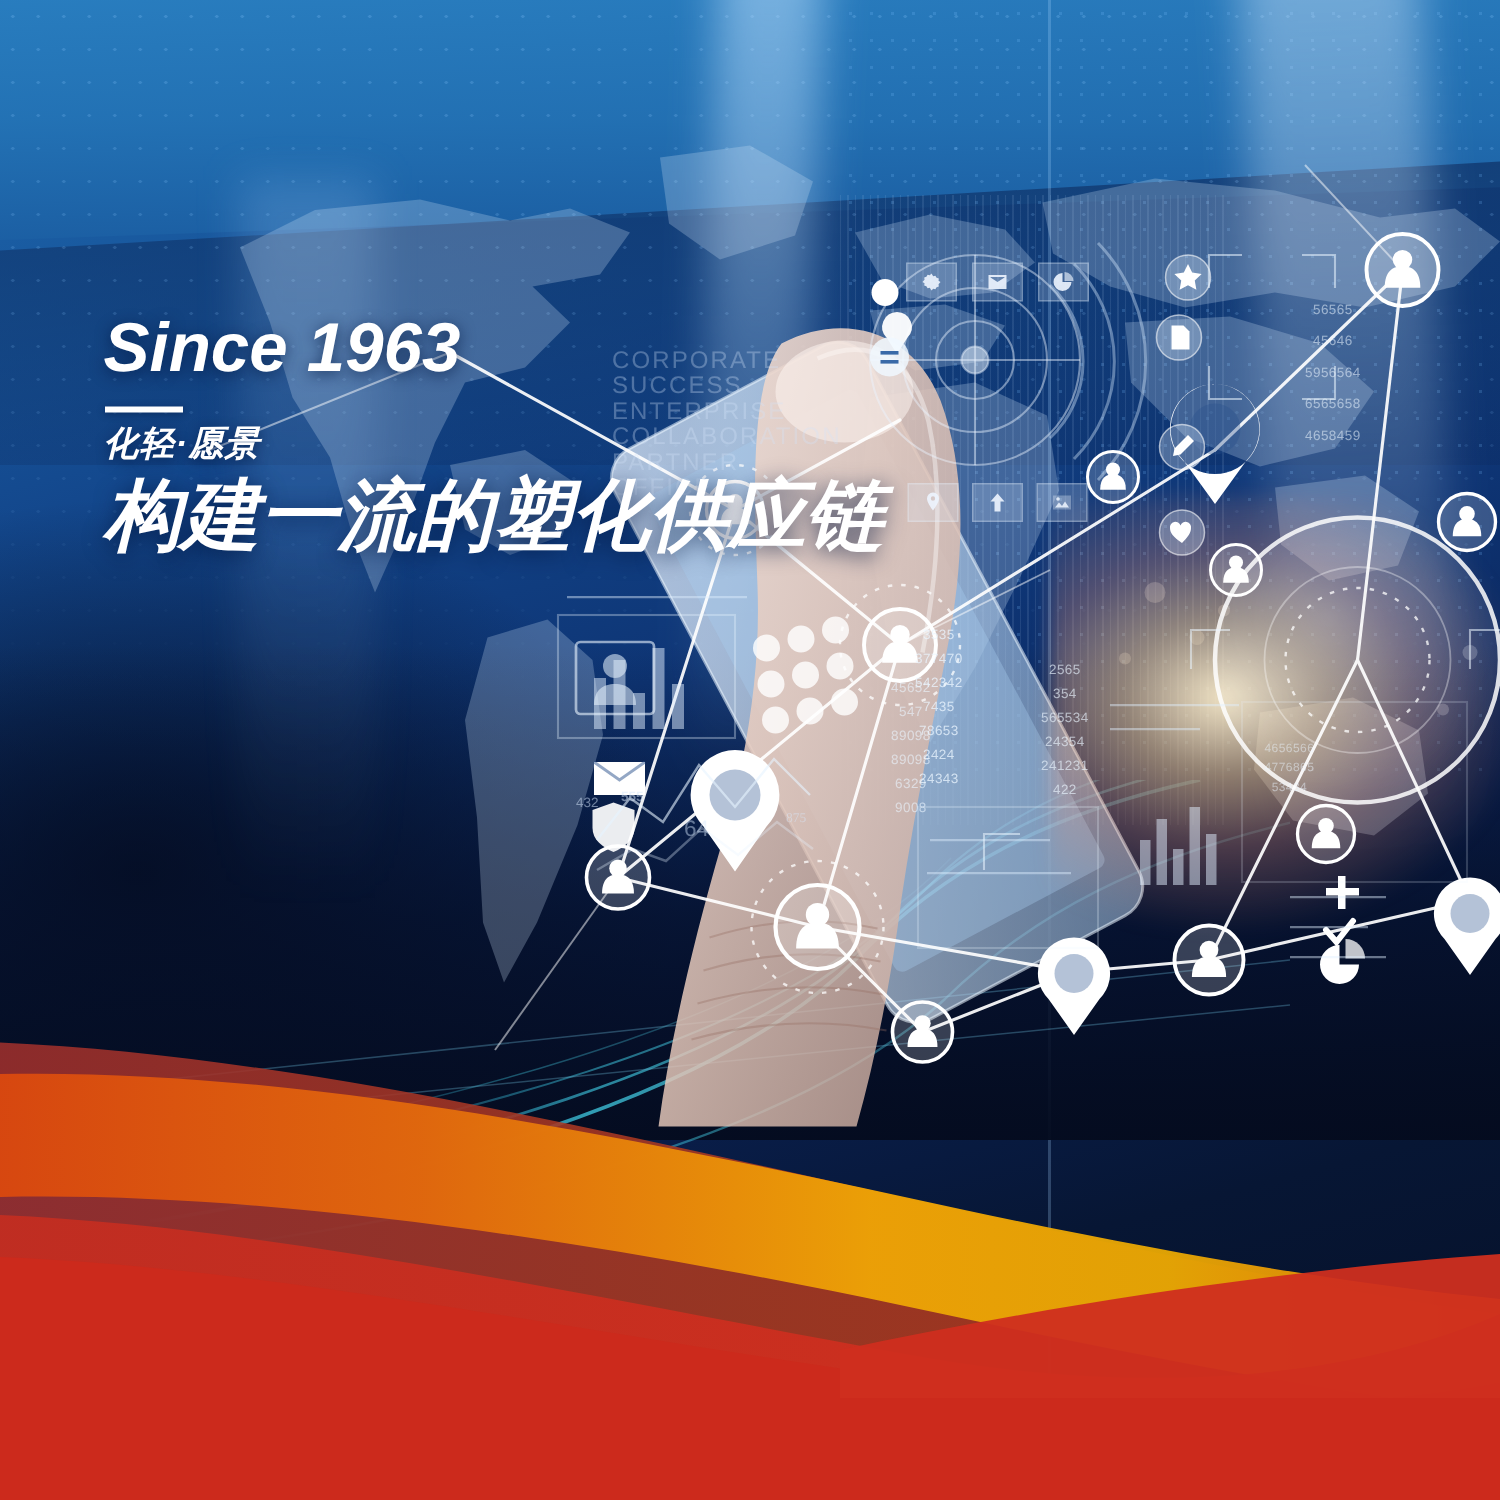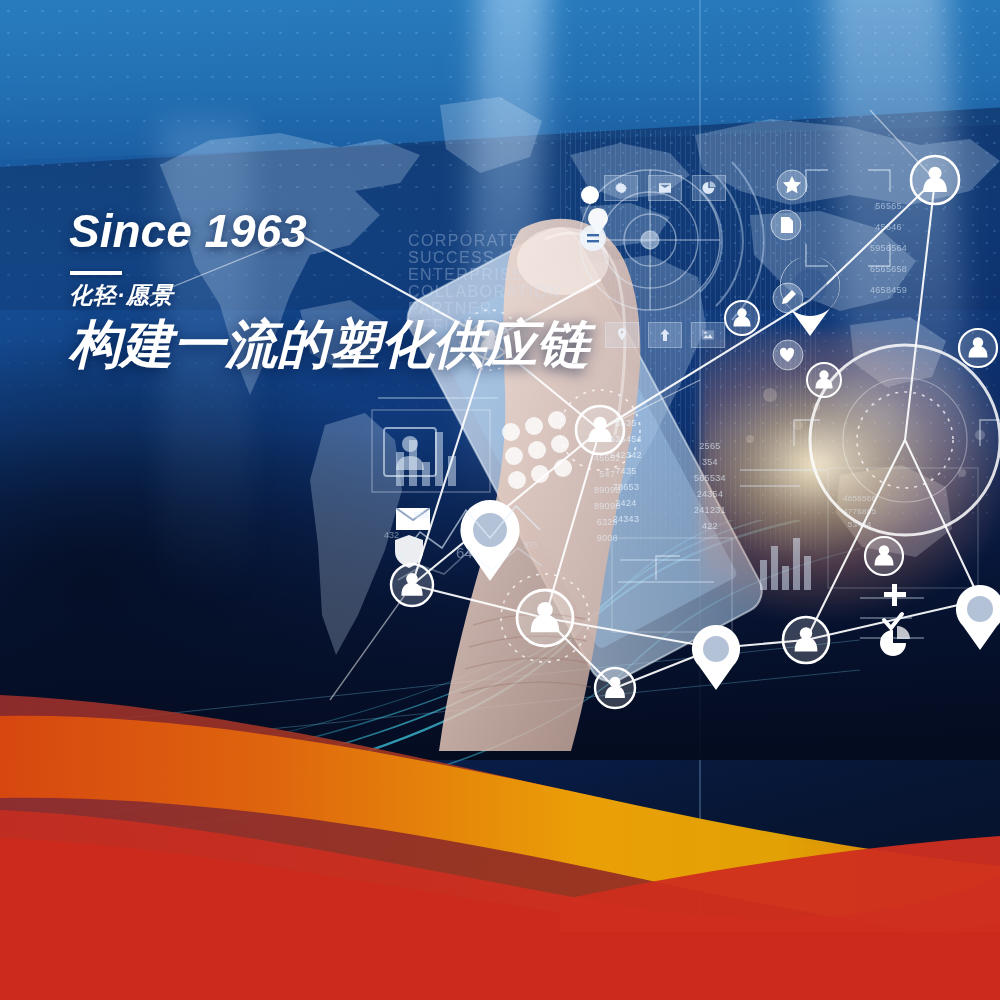--- a/index.html
+++ b/index.html
@@ -474,21 +474,21 @@
       <path d="M860,598 h64"></path>
         <path d="M860,618 h52"></path>
         <path d="M860,638 h64"></path>
       <path d="M740,470 h86"></path>
         <path d="M740,486 h60"></path>
     </g>
   </svg>
 
   <div class="num-col" style="left:610px;top:415px;">
     <span>3535</span>
-    <span>535454</span>
+    <span>377470</span>
     <span>542342</span>
     <span>7435</span>
     <span>78653</span>
     <span>2424</span>
     <span>24343</span>
   </div>
   <div class="num-col" style="left:594px;top:450px;opacity:.8;">
     <span>45652</span>
     <span>547</span>
     <span>89098</span>
@@ -519,21 +519,21 @@
 
   <div style="position:absolute;left:408px;top:232px;color:rgba(210,228,250,.32);font-size:16px;line-height:17px;letter-spacing:1.4px;">
     <div>CORPORATE</div>
     <div>SUCCESS</div>
     <div>ENTERPRISE</div>
     <div>COLLABORATION</div>
     <div>PARTNER</div>
     <div>OFFICE</div>
   </div>
   <div style="position:absolute;left:384px;top:530px;color:rgba(215,232,252,.5);font-size:9px;"><span>432</span></div>
-  <div style="position:absolute;left:414px;top:510px;color:rgba(215,232,252,.5);font-size:9px;font-weight:bold;"><span>555</span></div>
+  <div style="position:absolute;left:414px;top:526px;color:rgba(215,232,252,.5);font-size:9px;font-weight:bold;"><span>555</span></div>
   <div style="position:absolute;left:456px;top:544px;color:rgba(215,232,252,.45);font-size:15px;"><span>64</span></div>
   <div style="position:absolute;left:524px;top:540px;color:rgba(215,232,252,.45);font-size:9px;font-family:Liberation Serif, serif;"><span>875</span></div>
 
   <div class="tile" style="left:604px;top:175px;">
     <svg viewBox="0 0 24 24">
         <path d="M12 8a4 4 0 100 8 4 4 0 000-8zm0 6a2 2 0 110-4 2 2 0 010 4zm9-2l-2-1.2.3-2.3-2.2-.8-1.2-2-2.2.6L12 3.5 10.3 5.3l-2.2-.6-1.2 2-2.2.8.3 2.3L3 12l2 1.2-.3 2.3 2.2.8 1.2 2 2.2-.6L12 20.5l1.7-1.8 2.2.6 1.2-2 2.2-.8-.3-2.3z"></path>
       </svg>
   </div>
   <div class="tile" style="left:648px;top:175px;">
     <svg viewBox="0 0 24 24">

